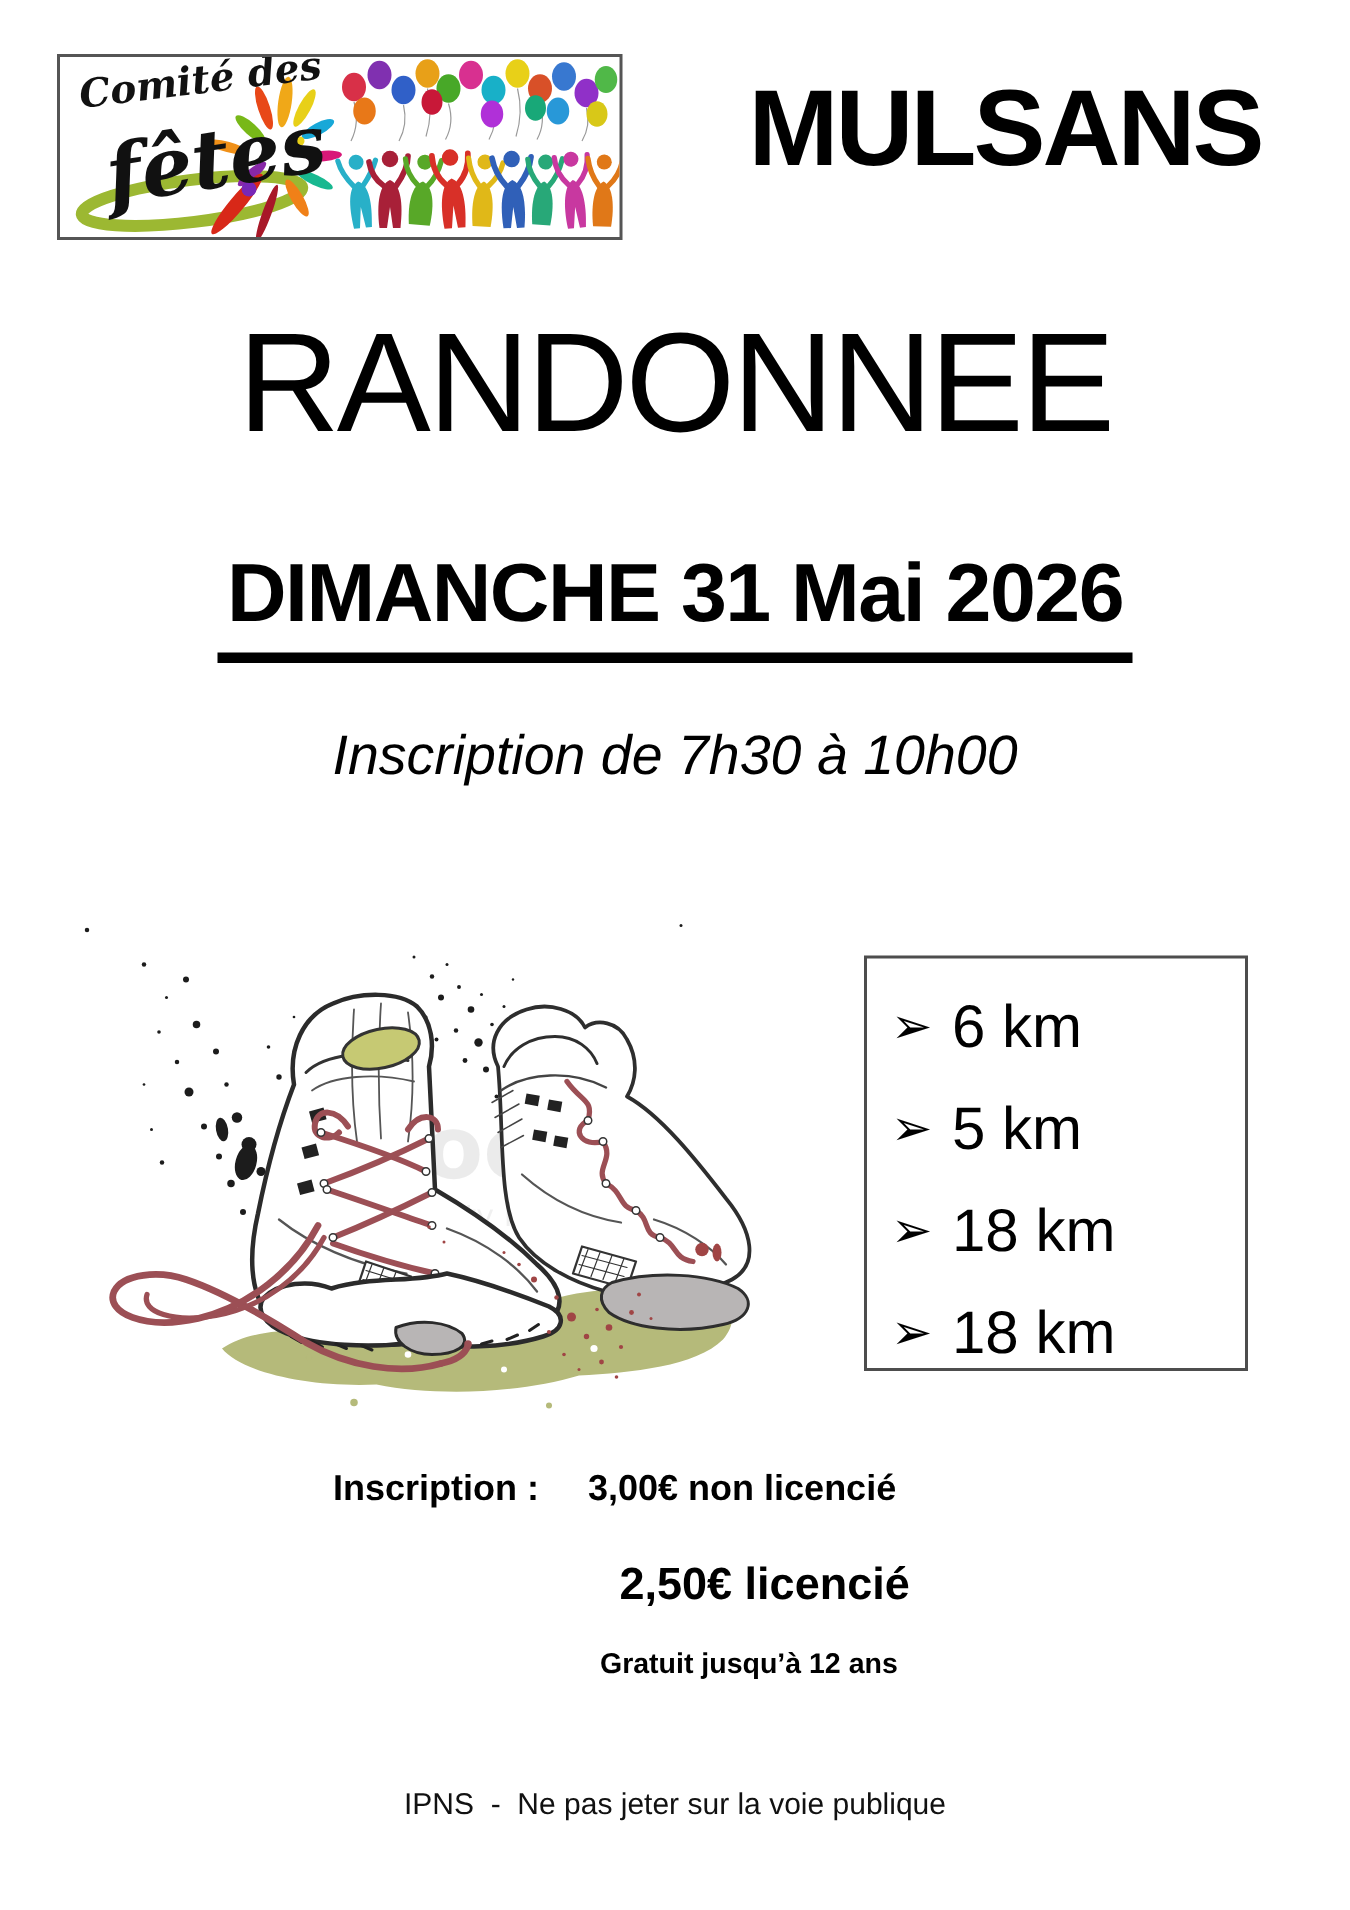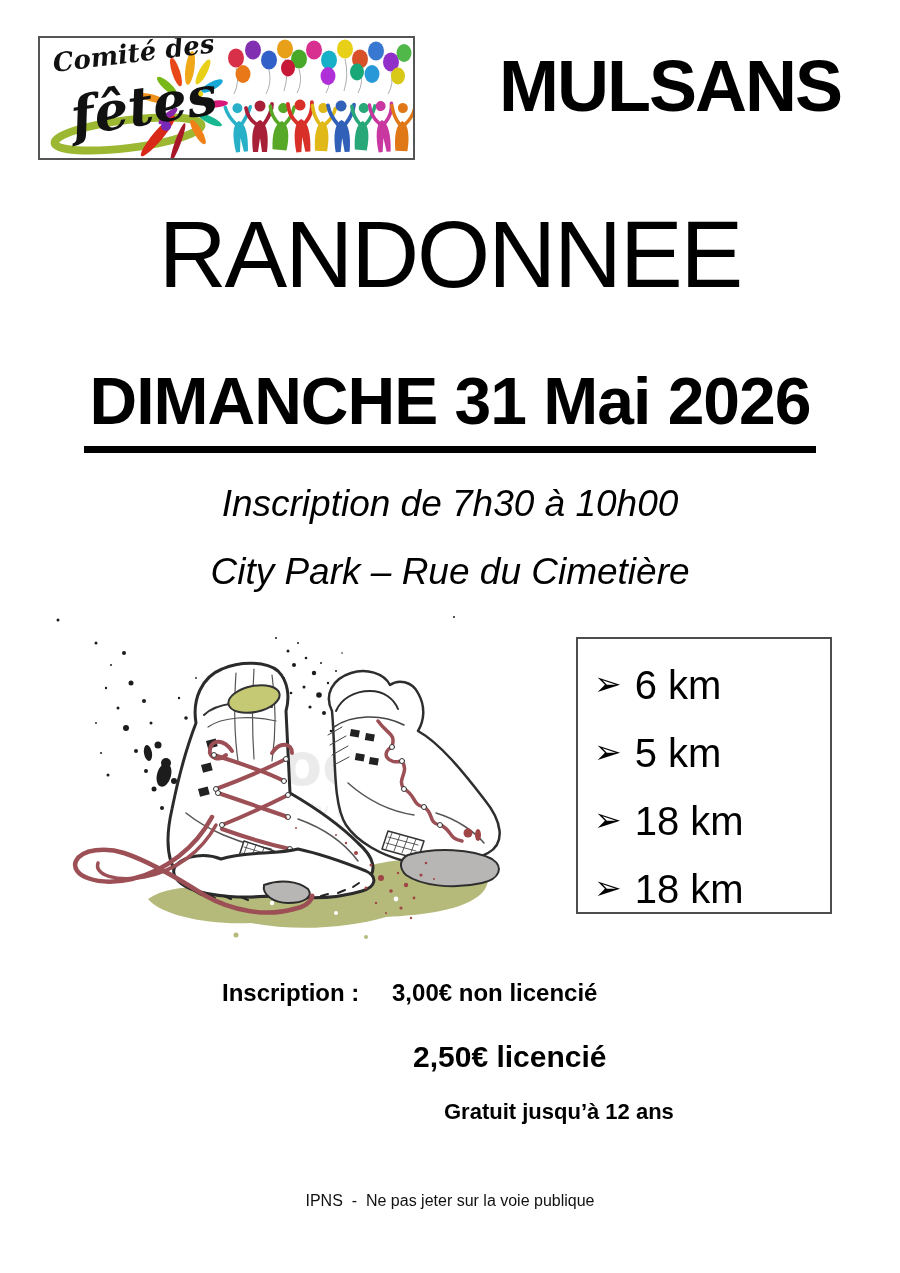--- a/index.html
+++ b/index.html
@@ -14,38 +14,38 @@
   .town{
     position:absolute;left:450px;top:50px;width:440px;text-align:center;
     font-size:72px;font-weight:800;letter-spacing:-2px;line-height:1;
   }
   .title-rando{
     position:absolute;left:0;top:208px;width:100%;text-align:center;
     font-size:94px;font-weight:400;letter-spacing:-2px;line-height:1;
   }
   .date-line{position:absolute;left:0;top:368px;width:100%;text-align:center;line-height:1;}
   .date-line span{
-    display:inline-block;font-size:66px;font-weight:800;letter-spacing:-1px;
+    display:inline-block;font-size:55px;font-weight:800;letter-spacing:-1px;
     border-bottom:7px solid #000;padding:0 6px 12px 6px;
   }
   .sub{position:absolute;left:0;width:100%;text-align:center;font-size:37px;font-style:italic;line-height:1.1;}
   .sub1{top:484px;}
   .sub2{top:552px;}
   .boots{position:absolute;left:36px;top:603px;width:508px;height:348px;}
   .distance-box{
     position:absolute;left:576px;top:637px;width:256px;height:277px;
     border:2px solid #4d4d4d;box-sizing:border-box;padding:12px 0 0 16px;background:#fff;
   }
   .distance-item{height:68px;display:flex;align-items:center;font-size:40px;line-height:1;}
   .bullet{font-family:"DejaVu Sans",sans-serif;font-size:33px;margin-right:13px;position:relative;top:-2px;}
   .price1{position:absolute;left:222px;top:979px;font-size:24px;font-weight:700;line-height:1.2;}
   .price1 .plabel{margin-right:26px;}
   .price2{position:absolute;left:413px;top:1039px;font-size:30px;font-weight:700;line-height:1.2;}
-  .price3{position:absolute;left:400px;top:1099px;font-size:22px;font-weight:700;line-height:1.2;margin-left:44px;}
-  .footer{position:absolute;left:0;top:1192px;width:100%;text-align:center;font-size:16px;color:#111;white-space:pre;}
+  .price3{position:absolute;left:400px;top:1099px;font-size:19px;font-weight:700;line-height:1.2;}
+  .footer{position:absolute;left:0;top:1192px;width:100%;text-align:center;font-size:20px;color:#111;white-space:pre;}
 </style>
 </head>
 <body>
 
 <div class="poster">
 
   <div class="logo-box">
     <svg width="373" height="120" viewBox="0 0 373 120">
 
       <ellipse cx="88" cy="96" rx="74" ry="14" fill="none" stroke="#9cb832" stroke-width="8" transform="rotate(-7 88 96)"></ellipse>
@@ -162,21 +162,20 @@
 
   <div class="town">MULSANS</div>
 
   <div class="title-rando">RANDONNEE</div>
 
   <div class="date-line">
     <span>DIMANCHE 31 Mai 2026</span>
   </div>
 
   <div class="sub sub1">Inscription de 7h30 à 10h00</div>
-  <div class="sub sub2">City Park – Rue du Cimetière</div>
 
   <div class="boots">
     <svg width="508" height="348" viewBox="0 0 508 348">
 
       <text x="258" y="182" text-anchor="middle" font-family="&quot;DejaVu Sans&quot;,sans-serif" font-size="58" font-weight="bold" fill="#8a8a8a" opacity="0.16">iStock</text>
       <text x="290" y="214" text-anchor="middle" font-family="&quot;DejaVu Sans&quot;,sans-serif" font-size="20" fill="#8a8a8a" opacity="0.12">by Getty Images</text>
 
       <g>
         <path d="M112,296 C135,280 175,284 205,286 C225,272 265,278 300,276 C330,258 380,252 425,258 C452,262 458,276 446,290 C428,308 385,312 350,314 C310,326 255,328 215,320 C170,322 125,312 112,296 Z" fill="#b5ba7a"></path>
         <path d="M380,258 C400,246 430,244 448,254 C460,262 456,274 440,278 C415,284 390,276 380,268 Z" fill="#b5ba7a"></path>

